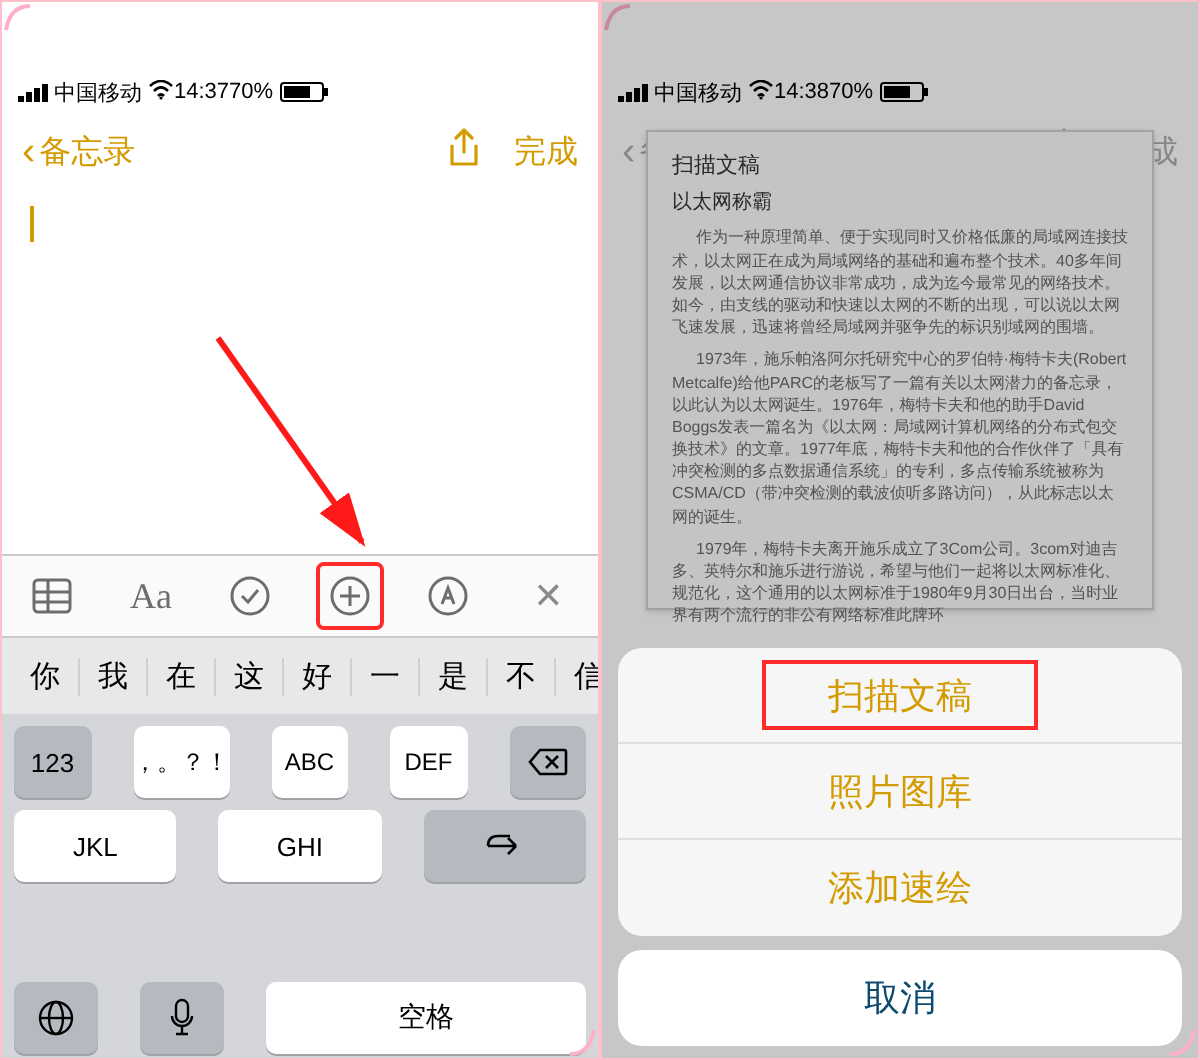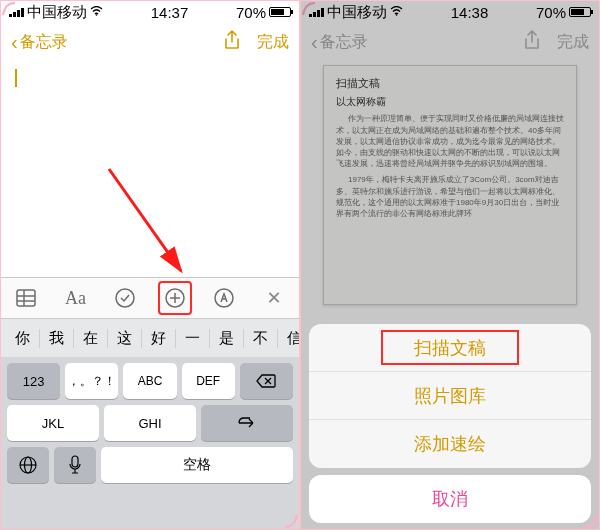--- a/index.html
+++ b/index.html
@@ -13,22 +13,22 @@
   .frame {
     position: absolute; top: 0; width: 300px; height: 530px;
     border: 1px solid #ffc0cb; overflow: hidden;
     background: #fff;
   }
   .frame-left { left: 0; }
   .frame-right { left: 300px; }
 
   
   .statusbar {
-    display: flex; align-items: center; justify-content: space-between;
-    height: 22px; padding: 0 8px; font-size: 15px; color: #000;
+    display: flex; align-items: center; 
+    height: 22px; padding: 0 8px; font-size: 11px; color: #000; margin-top: 34px;
   }
   .status-left { display: flex; align-items: center; gap: 3px; }
   .status-right { display: flex; align-items: center; gap: 3px; }
   .sig-dots { display: flex; gap: 1px; align-items: flex-end; }
   .sig-dots span { width: 3px; background:#000; display:inline-block; }
   .sig-dots span:nth-child(1){height:3px}
   .sig-dots span:nth-child(2){height:5px}
   .sig-dots span:nth-child(3){height:7px}
   .sig-dots span:nth-child(4){height:9px}
   .wifi { font-size: 11px; }
@@ -71,30 +71,30 @@
   }
   .cand-row .cand { padding:0 9px; border-right:1px solid #cfcfcf; }
   .cand-row .cand:first-child{ padding-left:14px;}
   .cand-row .cand:last-child{ border-right:none; flex:1;}
 
   
   .keyboard {
     position:absolute; bottom:0; left:0; right:0; height:172px;
     background:#d4d6da; padding:6px; display:flex; flex-direction:column; gap:6px;
   }
-  .krow { display:flex; gap:5px; }
+  .krow { display:flex; gap:21px; }
   .key {
     flex:1; background:#fff; border-radius:5px; box-shadow:0 1px 0 #a0a2a5;
     height:36px; display:flex; align-items:center; justify-content:center;
     font-size:13px; color:#000;
   }
   .key.gray { background:#b6bac0; color:#000;}
   .key .main { font-size:12px;}
   .key-del { background:#b6bac0;}
-  .bottom-row .key { font-size:14px;}
+  .bottom-row .key { font-size:14px;margin-top:44px;}
 
   
   .arrow-svg { position:absolute; left:100px; top:160px; pointer-events:none;}
 
   
   .dimmer { position:absolute; inset:0; background:rgba(0,0,0,0.22); }
   .frame-right .navbar { color:#8c8c8c; opacity:0.7;}
   .doc-preview {
     position:absolute; top:64px; left:22px; right:22px; height:240px;
     background:#fcfcfa; border:1px solid #d0d0d0; padding:10px 12px;
@@ -119,21 +119,21 @@
   }
   .sheet-item:last-child{ border-bottom:none;}
   .sheet-item.highlight { position:relative; }
   .sheet-item.highlight::after{
     content:""; position:absolute; left:72px; right:72px; top:6px; bottom:6px;
     border:2px solid #ff2a2a;
   }
   .sheet-cancel {
     background:#fff; border-radius:12px; height:48px;
     display:flex; align-items:center; justify-content:center;
-    font-size:18px; color:#ec4899; font-weight:500;
+    font-size:18px; color:#0c4a6e; font-weight:500;
   }
 
   
   .corner { position:absolute; width:14px; height:14px; }
   .corner svg { width:14px; height:14px; }
   .corner.tl { top:1px; left:1px;}
   .corner.br { bottom:1px; right:1px;}
 </style>
 </head>
 <body>
@@ -333,20 +333,21 @@
           </svg>
       </span>
       <span>完成</span>
     </div>
   </div>
 
   <div class="doc-preview">
     <div class="doc-title">扫描文稿</div>
     <div class="doc-sub">以太网称霸</div>
     <p>作为一种原理简单、便于实现同时又价格低廉的局域网连接技术，以太网正在成为局域网络的基础和遍布整个技术。40多年间发展，以太网通信协议非常成功，成为迄今最常见的网络技术。如今，由支线的驱动和快速以太网的不断的出现，可以说以太网飞速发展，迅速将曾经局域网并驱争先的标识别域网的围墙。</p>
+    <p>1973年，施乐帕洛阿尔托研究中心的罗伯特·梅特卡夫(Robert Metcalfe)给他PARC的老板写了一篇有关以太网潜力的备忘录，以此认为以太网诞生。1976年，梅特卡夫和他的助手David Boggs发表一篇名为《以太网：局域网计算机网络的分布式包交换技术》的文章。1977年底，梅特卡夫和他的合作伙伴了「具有冲突检测的多点数据通信系统」的专利，多点传输系统被称为CSMA/CD（带冲突检测的载波侦听多路访问），从此标志以太网的诞生。</p>
     <p>1979年，梅特卡夫离开施乐成立了3Com公司。3com对迪吉多、英特尔和施乐进行游说，希望与他们一起将以太网标准化、规范化，这个通用的以太网标准于1980年9月30日出台，当时业界有两个流行的非公有网络标准此牌环</p>
   </div>
 
   <div class="dimmer"></div>
 
   <div class="sheet">
     <div class="sheet-group">
       <div class="sheet-item highlight">扫描文稿</div>
       <div class="sheet-item">照片图库</div>
       <div class="sheet-item">添加速绘</div>

